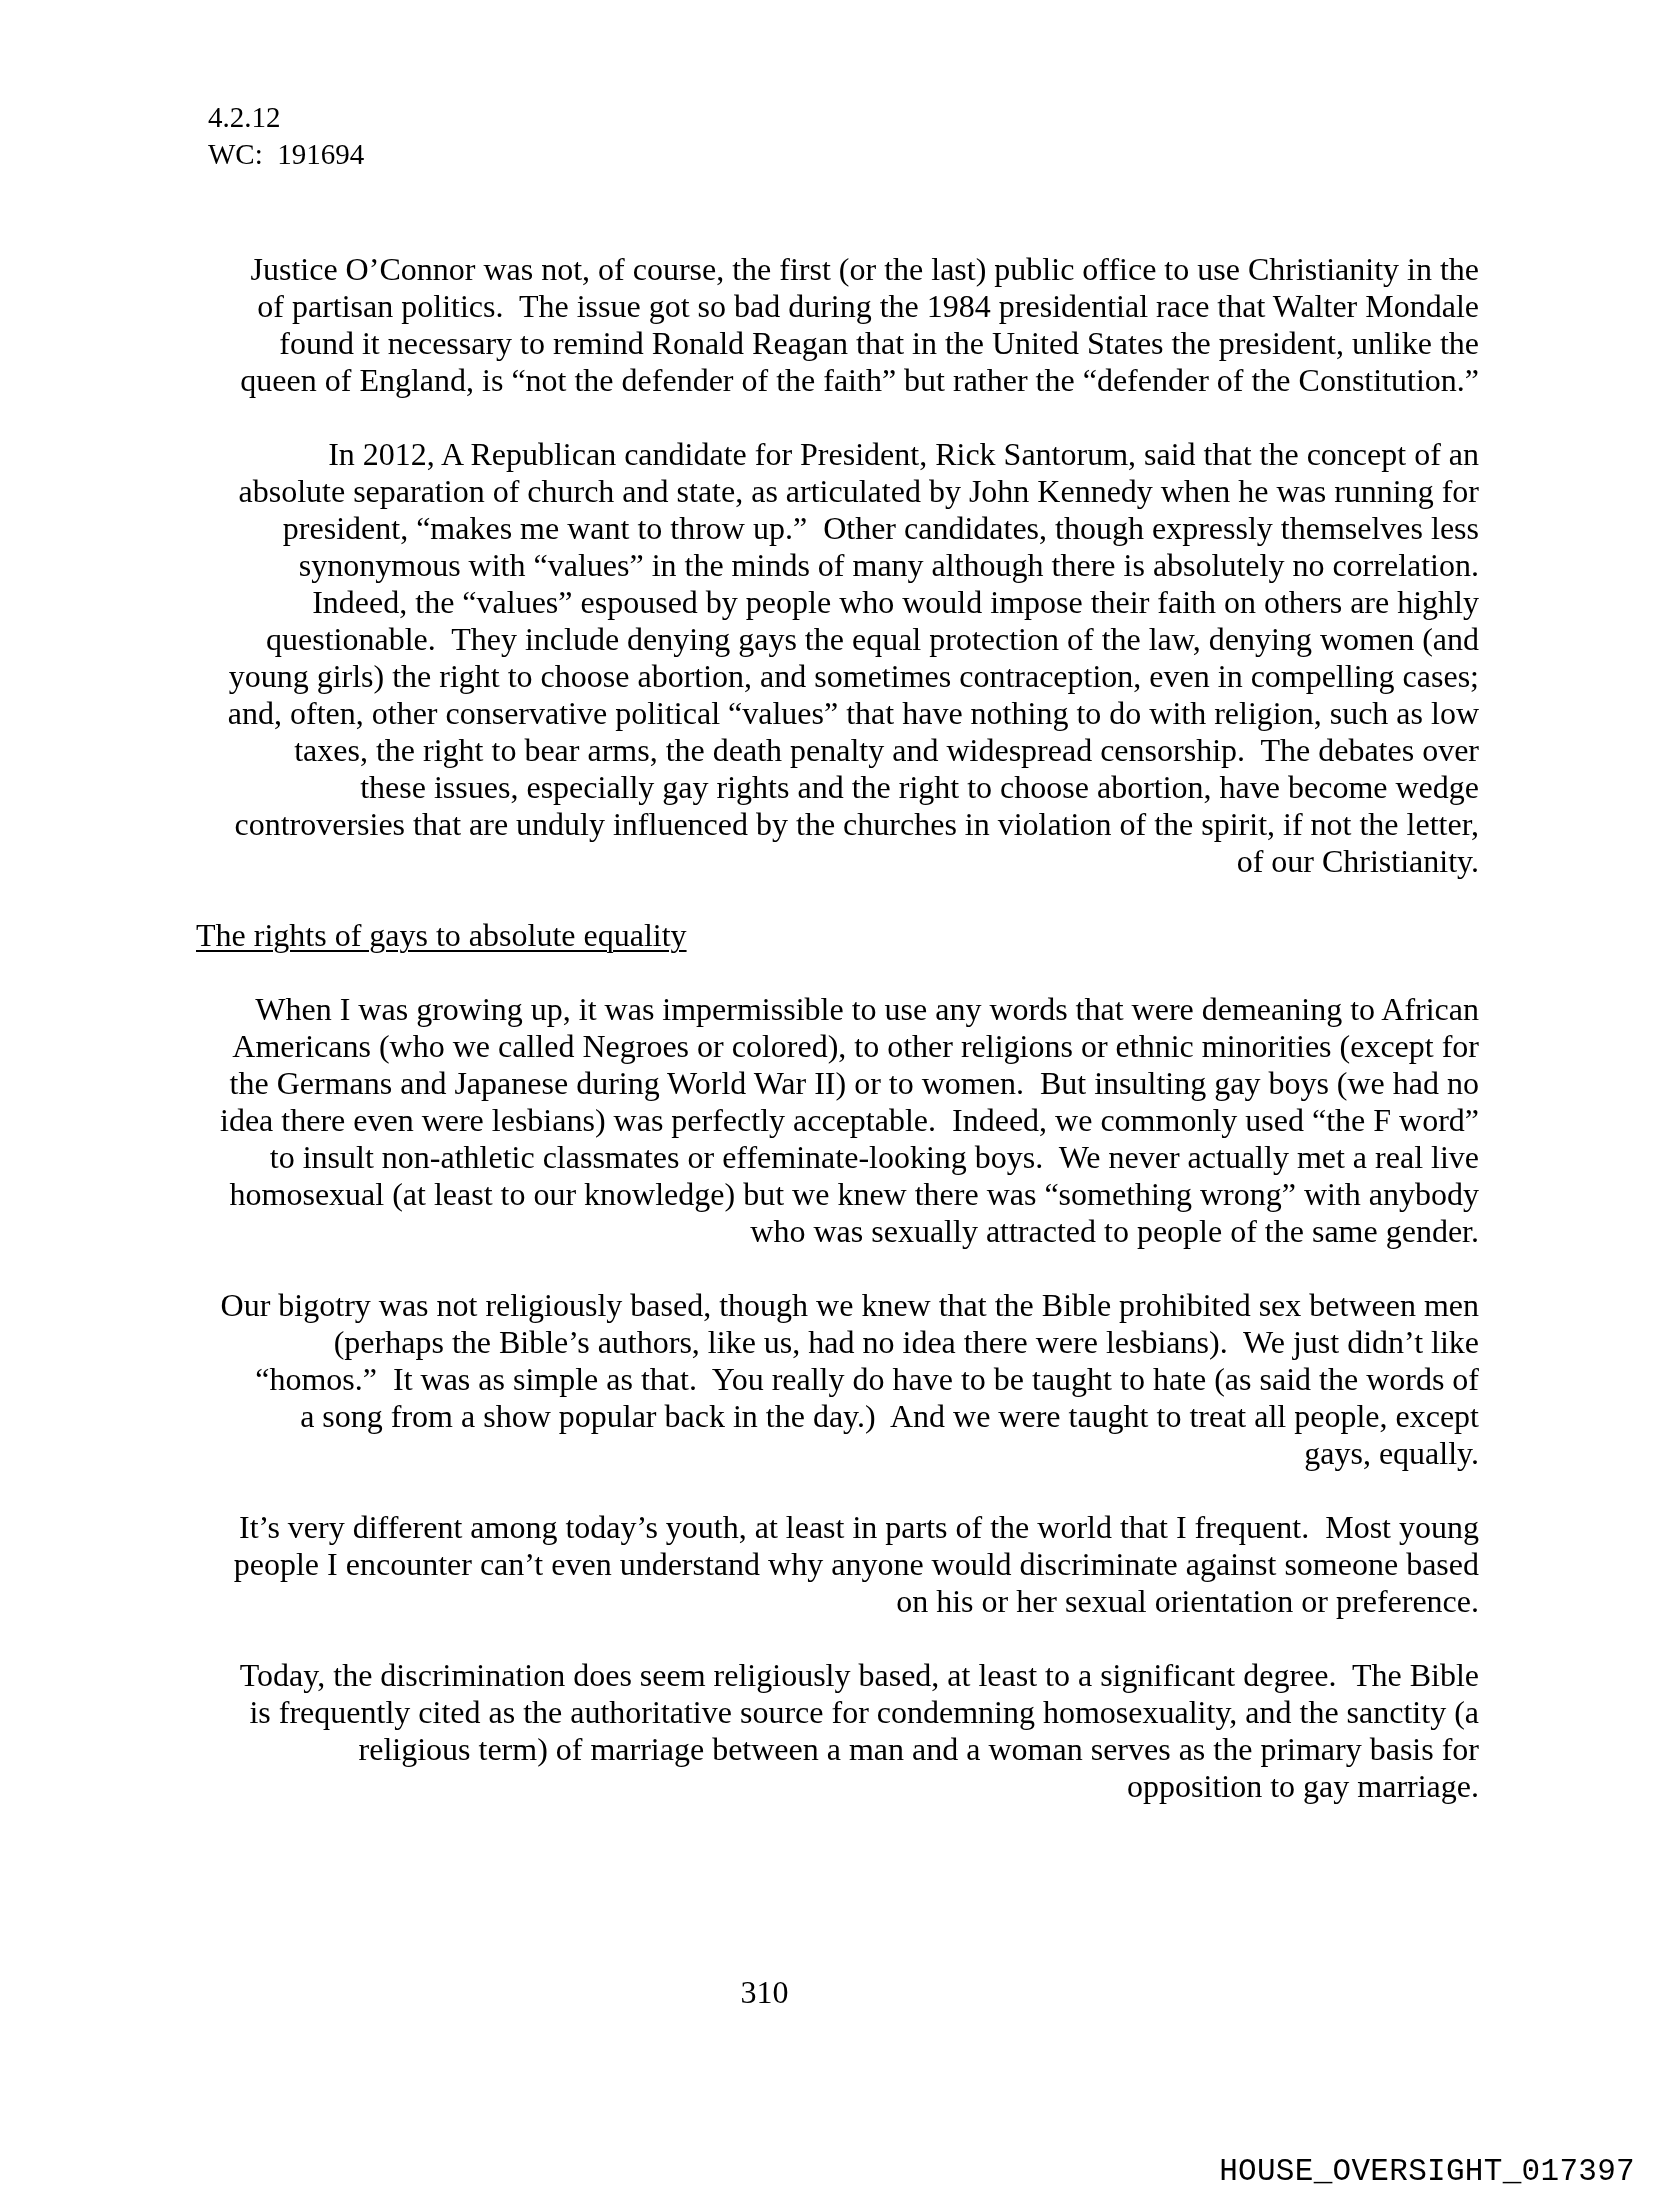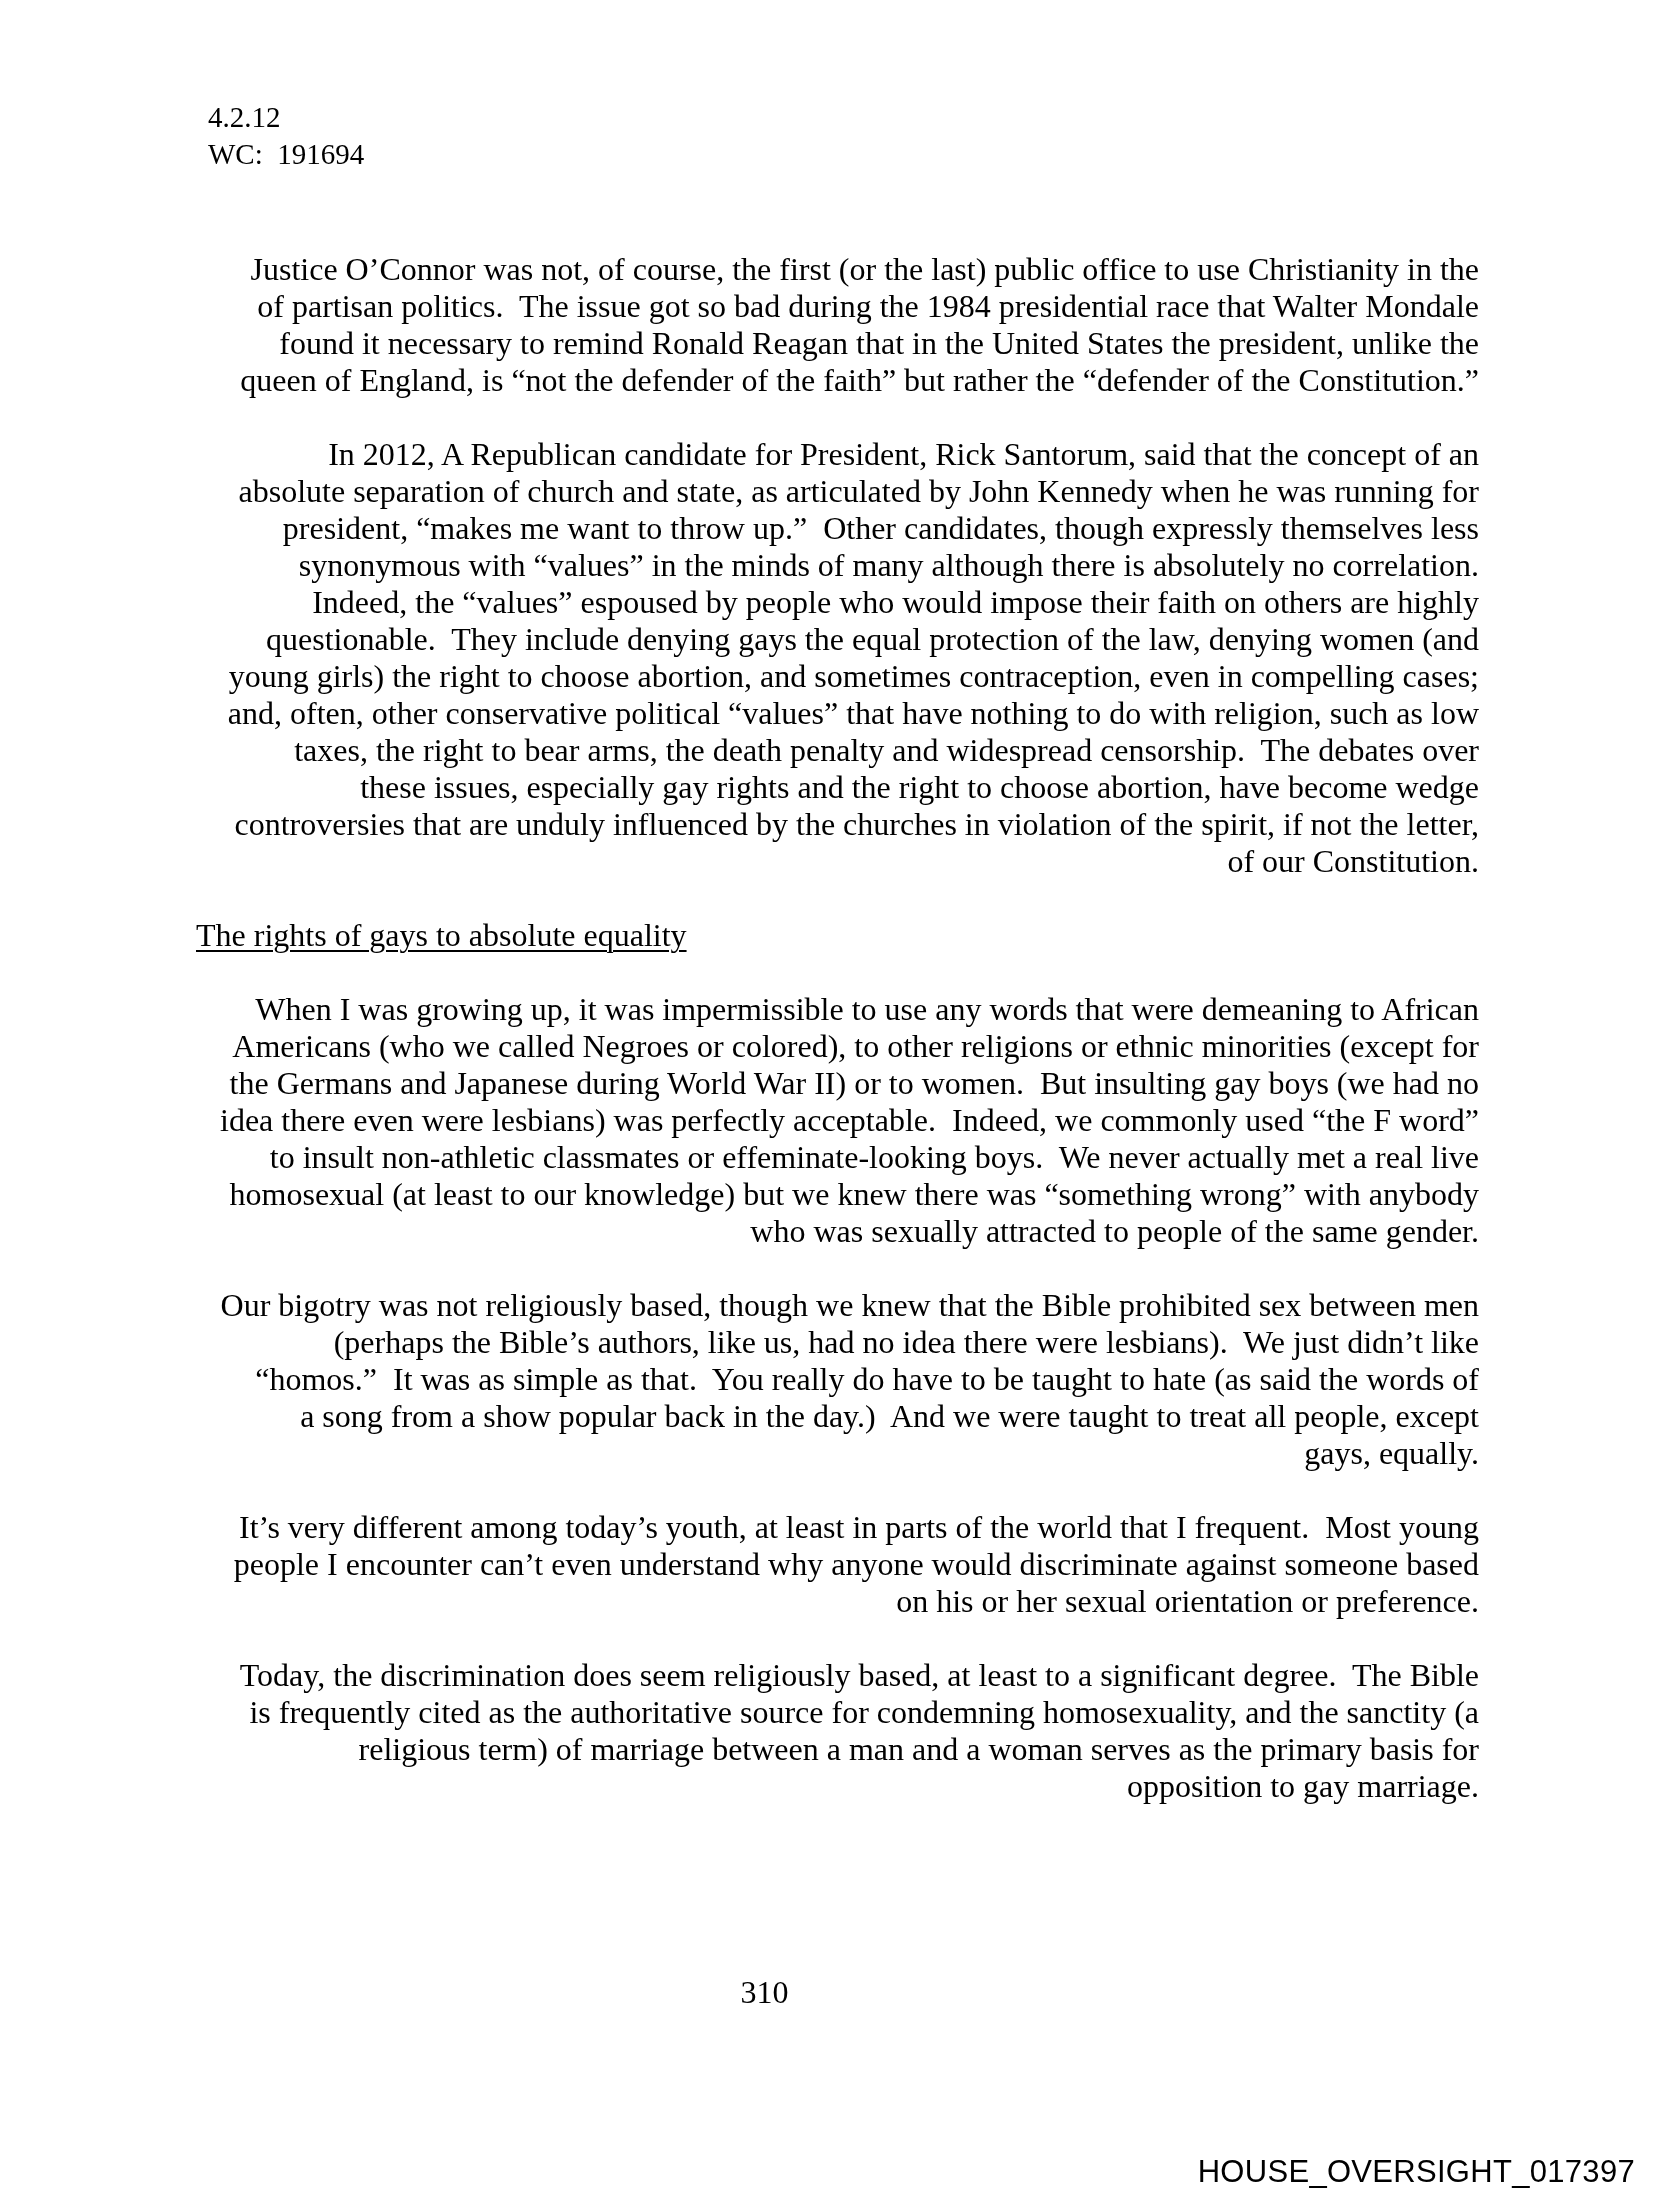--- a/index.html
+++ b/index.html
@@ -60,21 +60,21 @@
       width: 1529px;
       top: 1974px;
       text-align: center;
       font-size: 32px;
       line-height: 37px;
     }
     .bates {
       position: absolute;
       right: 34px;
       top: 2154px;
-      font-family: Liberation Sans, sans-serif;
+      font-family: Liberation Mono, monospace;
       font-size: 31px;
       line-height: 35px;
       letter-spacing: 0.3px;
       text-align: center;
     }
   </style>
 </head>
 <body>
 
 <div class="page">
@@ -98,21 +98,21 @@
       <span class="line">absolute separation of church and state, as articulated by John Kennedy when he was running for</span>
       <span class="line">president, “makes me want to throw up.”  Other candidates, though expressly themselves less</span>
       <span class="line">synonymous with “values” in the minds of many although there is absolutely no correlation.</span>
       <span class="line">Indeed, the “values” espoused by people who would impose their faith on others are highly</span>
       <span class="line">questionable.  They include denying gays the equal protection of the law, denying women (and</span>
       <span class="line">young girls) the right to choose abortion, and sometimes contraception, even in compelling cases;</span>
       <span class="line">and, often, other conservative political “values” that have nothing to do with religion, such as low</span>
       <span class="line">taxes, the right to bear arms, the death penalty and widespread censorship.  The debates over</span>
       <span class="line">these issues, especially gay rights and the right to choose abortion, have become wedge</span>
       <span class="line">controversies that are unduly influenced by the churches in violation of the spirit, if not the letter,</span>
-      <span class="line">of our Constitution.</span>
+      <span class="line">of our Christianity.</span>
     </p>
 
     <div class="heading">
       <span>The rights of gays to absolute equality</span>
     </div>
 
     <p class="para">
       <span class="line">When I was growing up, it was impermissible to use any words that were demeaning to African</span>
       <span class="line">Americans (who we called Negroes or colored), to other religions or ethnic minorities (except for</span>
       <span class="line">the Germans and Japanese during World War II) or to women.  But insulting gay boys (we had no</span>

